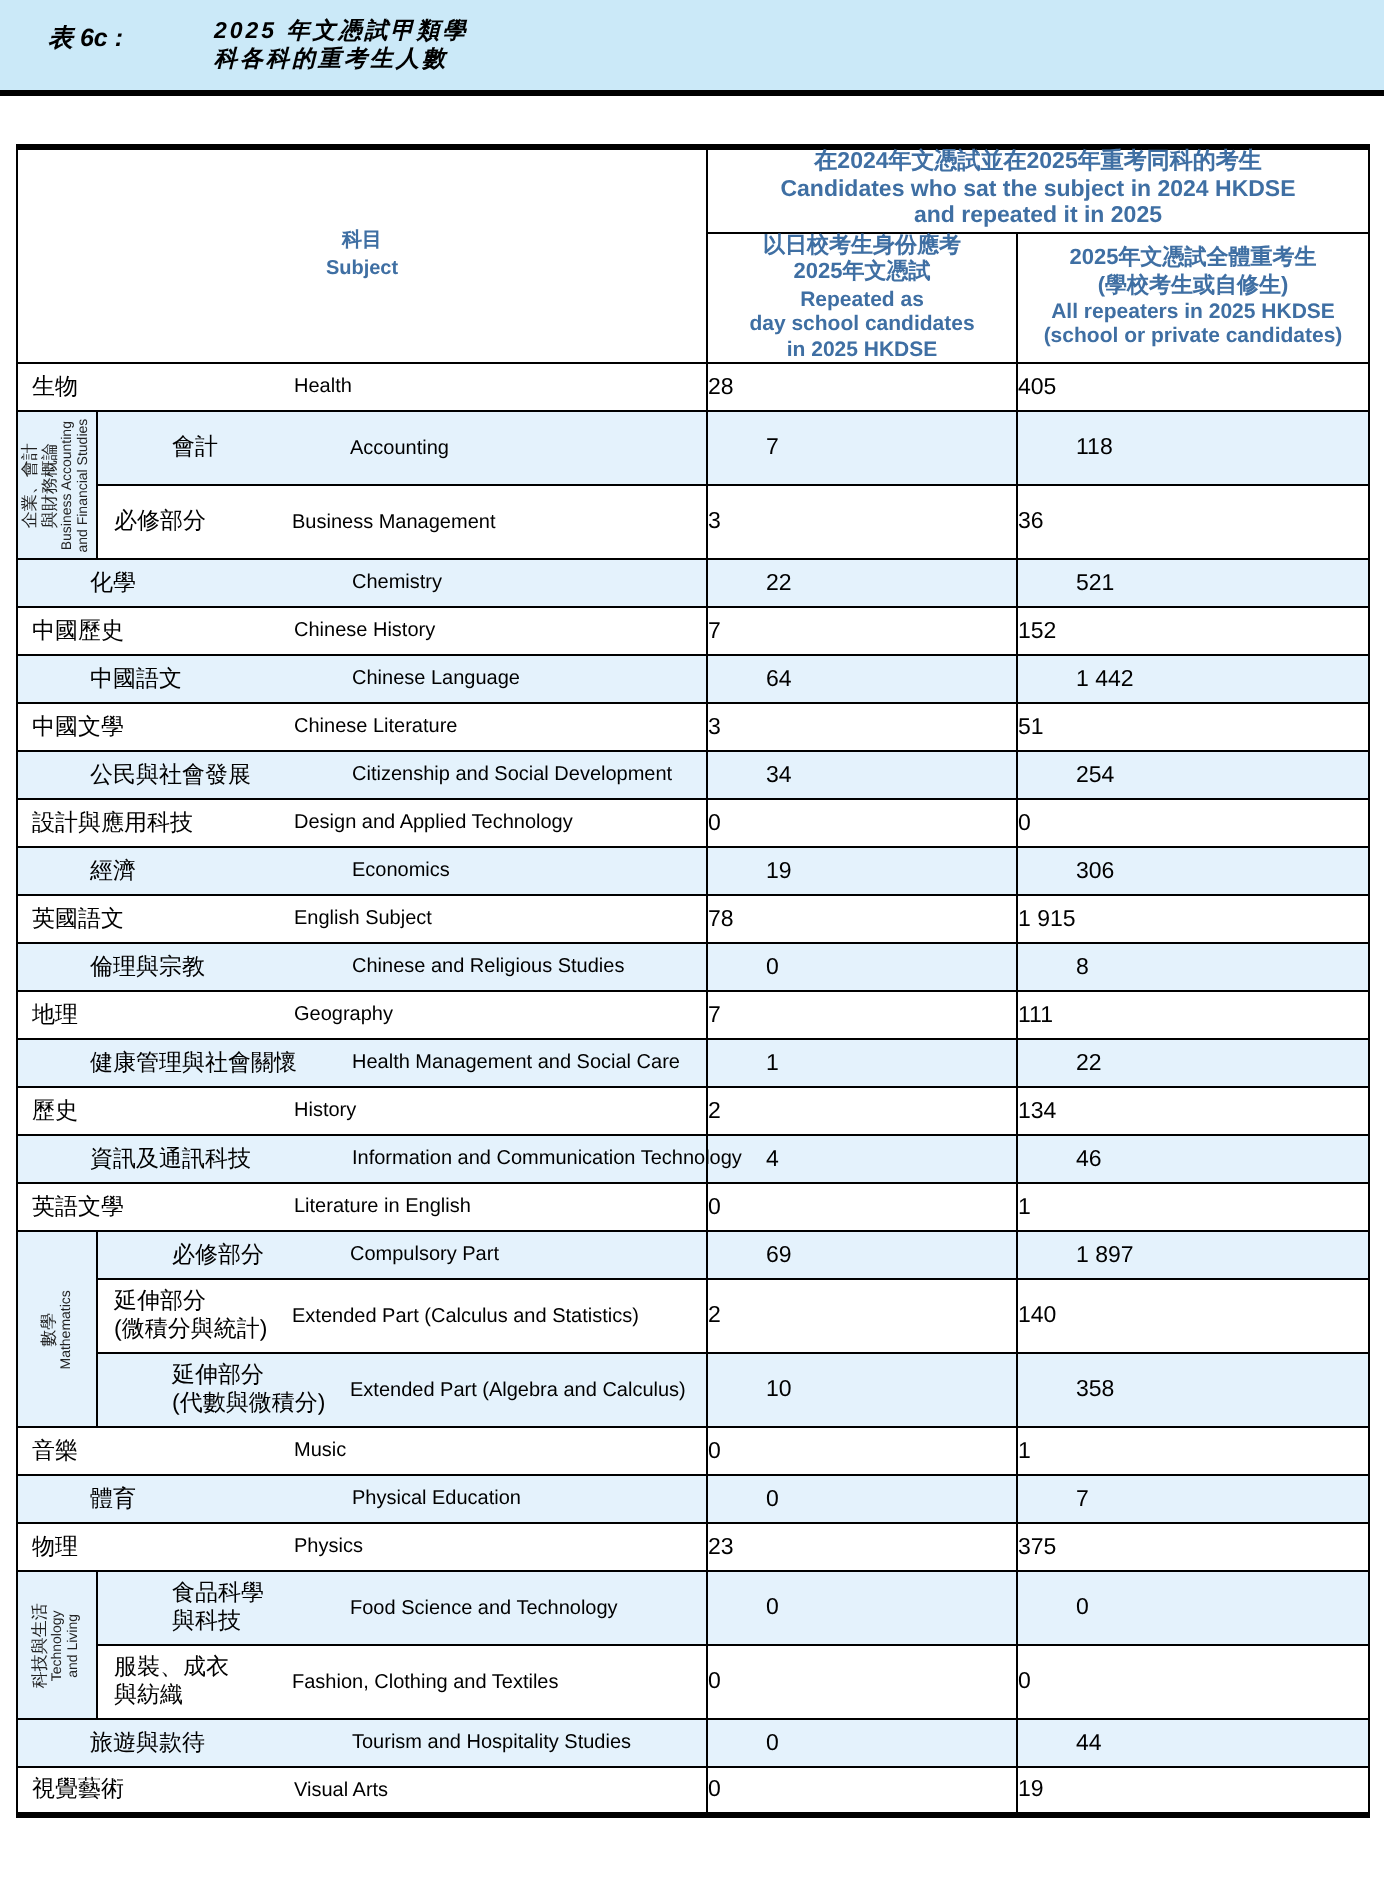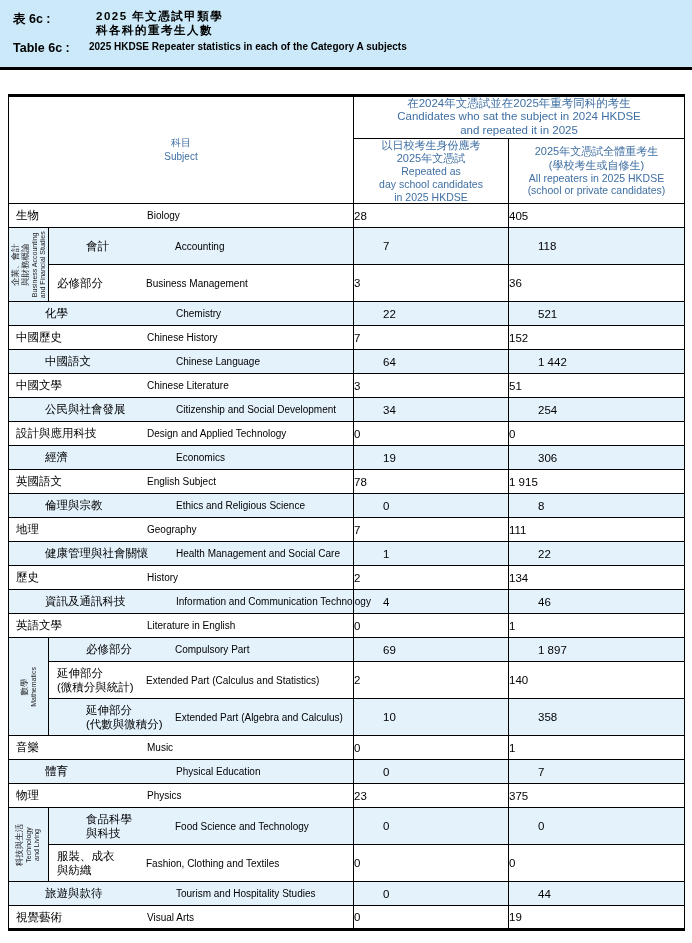--- a/index.html
+++ b/index.html
@@ -9,34 +9,34 @@
     --ink:#000000;
   }
   *{box-sizing:border-box;}
   html,body{margin:0;padding:0;}
   body{
     width:692px;height:943px;background:#fff;color:var(--ink);
     font-family:"Liberation Sans","DejaVu Sans",sans-serif;
     overflow:hidden;
   }
   
-  .titlebar{background:var(--title-bg);padding:9px 8px 7px 13px;}
+  .titlebar{background:var(--title-bg);padding:9px 8px 7px 24px;font-style:italic;}
   .titlerow{display:flex;font-size:12.5px;font-weight:bold;line-height:1.75;}
   .tlabel{width:76px;flex:0 0 76px;}
   .ttext.zh{letter-spacing:1.5px;}
   .tdivider{height:3px;background:#000;width:692px;}
   
   table{
     width:676px;margin:24px 8px 0 8px;
     border-collapse:collapse;table-layout:fixed;
     border:1px solid #000;border-top:3px solid #000;border-bottom:3px solid #000;
   }
   td,th{border:1px solid #000;padding:0;}
   thead th{
-    color:var(--head-blue);font-weight:normal;
+    color:var(--head-blue);font-weight:bold;
     text-align:center;vertical-align:middle;
   }
   tr.hr1{height:43px;}
   tr.hr2{height:64px;}
   .subject-h div{font-size:10px;line-height:1.4;}
   .span-h div{font-size:11.5px;line-height:1.2;}
   .col-h div{font-size:10.5px;line-height:1.2;}
   .col-h div.chz{font-size:11px;}
   tbody tr{height:24px;}
   tbody tr.tall{height:37px;}
@@ -54,24 +54,20 @@
   .vzh{font-size:8.5px;white-space:nowrap;}
   .ven{font-size:7px;white-space:nowrap;}
 </style>
 </head>
 <body>
 
 <div class="titlebar">
   <div class="titlerow">
     <span class="tlabel">表 6c :</span>
     <span class="ttext zh">2025 年文憑試甲類學科各科的重考生人數</span>
-  </div>
-  <div class="titlerow">
-    <span class="tlabel">Table 6c :</span>
-    <span class="ttext en">2025 HKDSE Repeater statistics in each of the Category A subjects</span>
   </div>
 </div>
 <div class="tdivider"></div>
 
 <table>
   <colgroup>
     <col style="width:40px">
       <col style="width:107px">
       <col style="width:198px">
     <col style="width:155px">
@@ -103,21 +99,21 @@
         <div>All repeaters in 2025 HKDSE</div>
         <div>(school or private candidates)</div>
       </th>
     </tr>
   </thead>
   <tbody>
       <tr class="">
         <td colspan="3" class="subj">
           <div class="inner">
             <span class="zh">生物</span>
-            <span class="en">Biology</span>
+            <span class="en">Health</span>
           </div>
         </td>
         <td class="num">28</td>
         <td class="num">405</td>
       </tr>
       <tr class="blue tall">
         <td class="gcell" rowspan="2">
           <div class="vwrap">
             <div class="vtext">
               <div class="vzh">企業、會計</div>
@@ -223,21 +219,21 @@
             <span class="en">English Subject</span>
           </div>
         </td>
         <td class="num">78</td>
         <td class="num">1 915</td>
       </tr>
       <tr class="blue">
         <td colspan="3" class="subj">
           <div class="inner">
             <span class="zh">倫理與宗教</span>
-            <span class="en">Ethics and Religious Science</span>
+            <span class="en">Chinese and Religious Studies</span>
           </div>
         </td>
         <td class="num">0</td>
         <td class="num">8</td>
       </tr>
       <tr class="">
         <td colspan="3" class="subj">
           <div class="inner">
             <span class="zh">地理</span>
             <span class="en">Geography</span>

